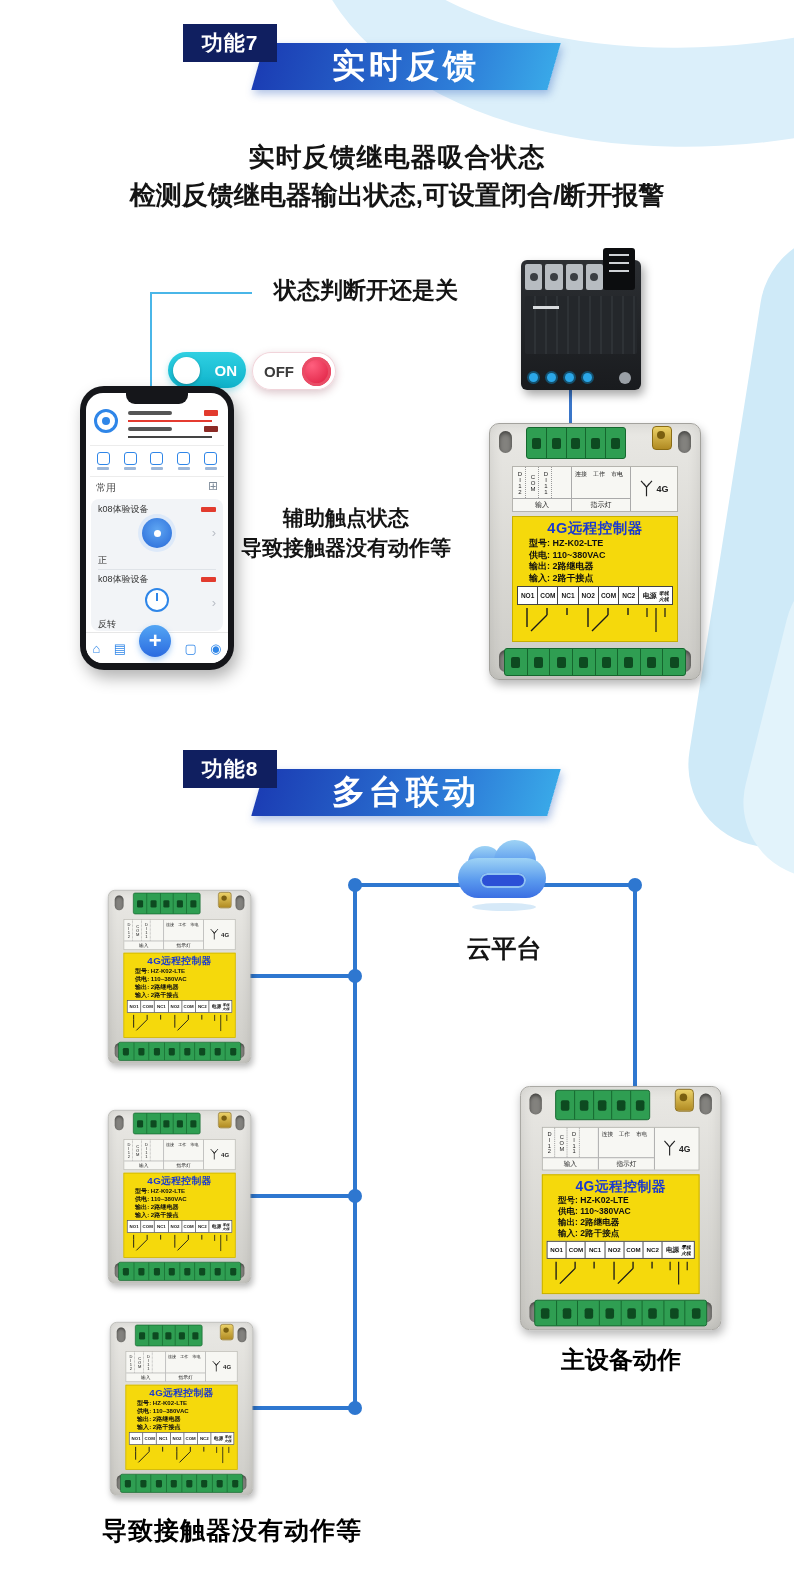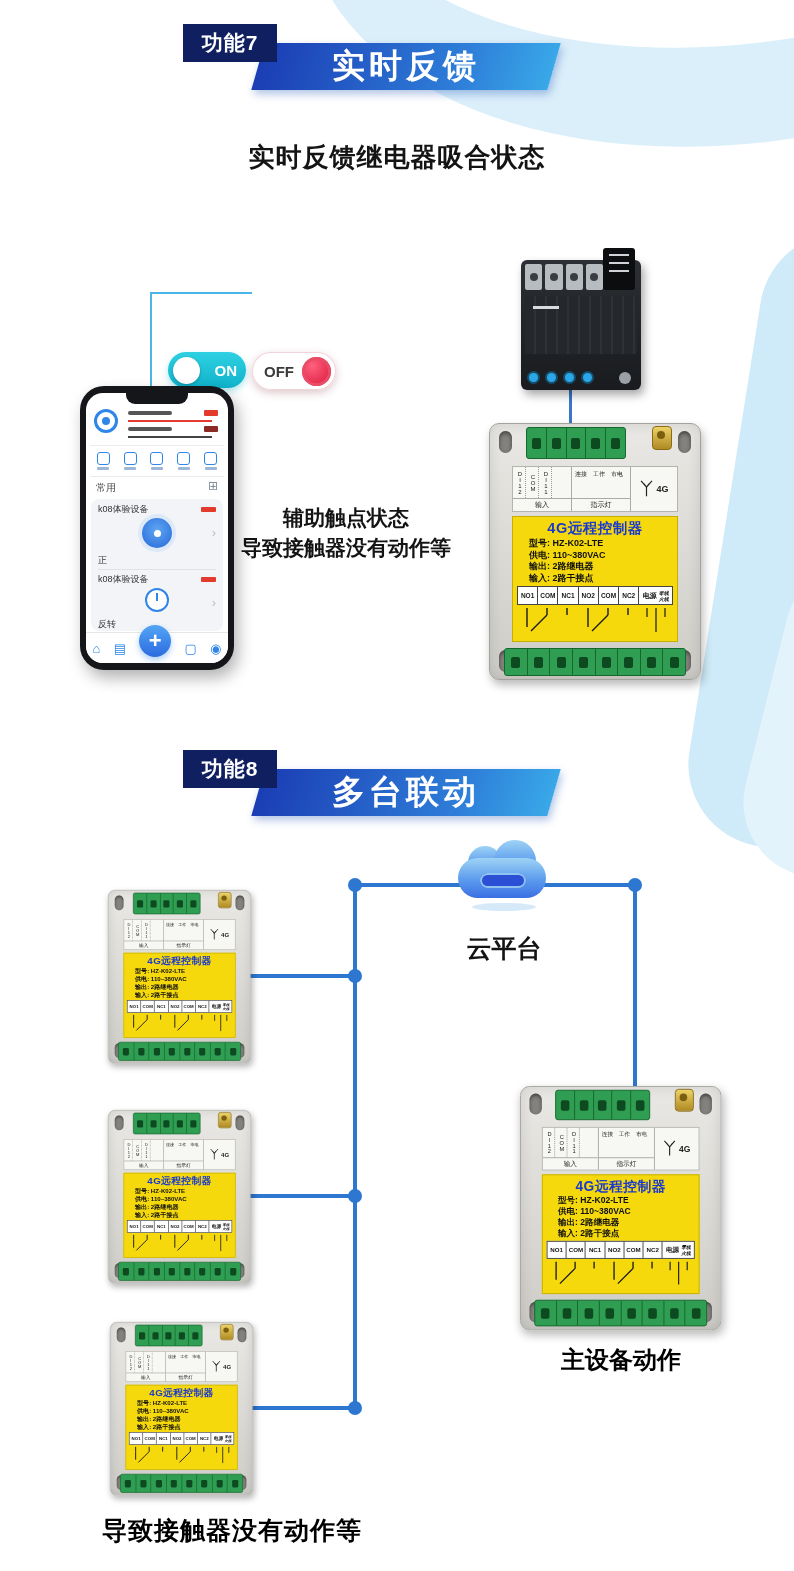--- a/index.html
+++ b/index.html
@@ -193,22 +193,24 @@
   <div class="deco deco-a2"></div>
   <div class="deco deco-c"></div>
   <div class="deco deco-d"></div>
 
   <div class="fn-badge badge7">功能7</div>
   <div class="fn-banner banner7">
     <span class="t">实时反馈</span>
   </div>
 
   <div class="h1">实时反馈继电器吸合状态</div>
+  <div class="h2">检测反馈继电器输出状态,可设置闭合/断开报警</div>
 
   <div class="callout">
+    <span>状态判断开还是关</span>
   </div>
   <div class="cl-h"></div>
   <div class="cl-v"></div>
 
   <div class="tg-on">
     <span class="tg-knob"></span>
     <span class="tg-label">ON</span>
   </div>
   <div class="tg-off">
     <span class="tg-label-off">OFF</span>

